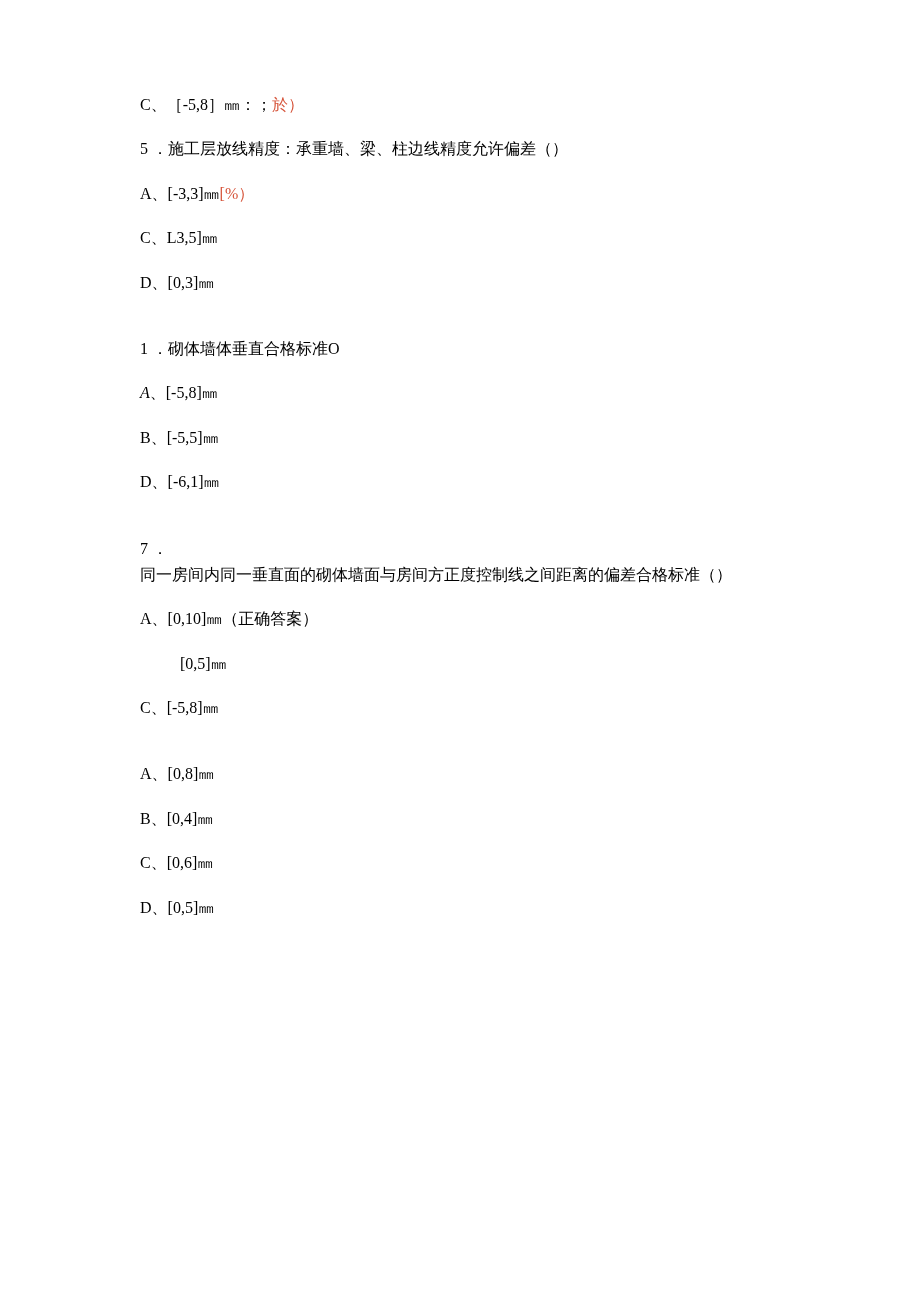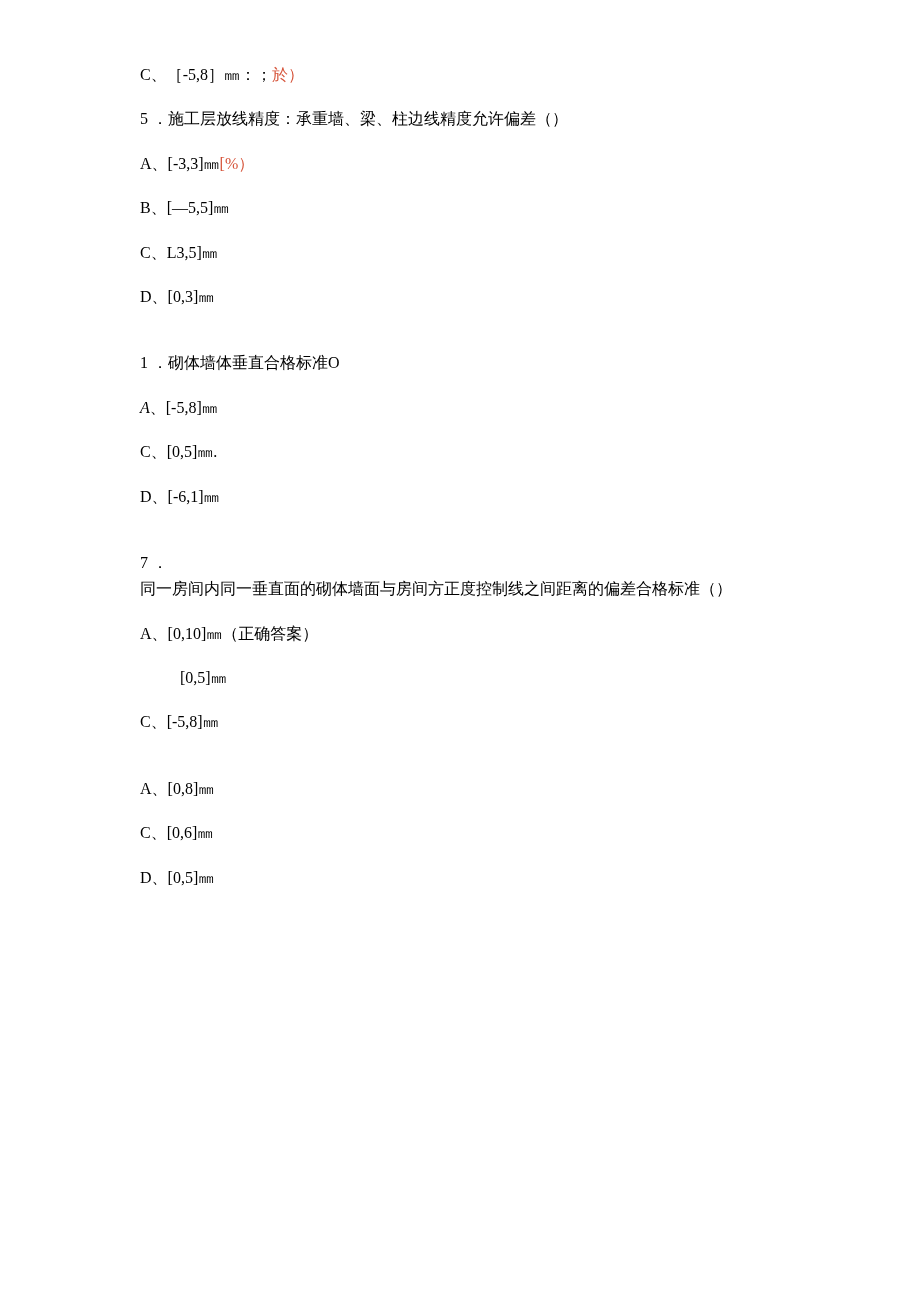--- a/index.html
+++ b/index.html
@@ -3,21 +3,21 @@
 <meta charset="utf-8">
 <style>
   body {
     margin: 0;
     padding: 0;
     background: #ffffff;
     font-family: "SimSun", "宋体", serif;
     width: 920px;
   }
   .page {
-    padding: 64px 140px 100px 140px;
+    padding: 94px 140px 100px 140px;
     font-size: 16px;
     color: #000000;
     line-height: 1.4;
   }
   .line {
     margin-bottom: 22px;
   }
   .indent {
     padding-left: 40px;
   }
@@ -31,40 +31,40 @@
 <div class="page">
 
   <div class="line">
     <span>C、［-5,8］㎜：；</span><span class="red">於）</span>
   </div>
 
   <div class="line">5 ．施工层放线精度：承重墙、梁、柱边线精度允许偏差（）</div>
   <div class="line">
     <span>A、[-3,3]㎜</span><span class="red">[%）</span>
   </div>
-  <div class="line">B、[—5,5]㎜</div>
   <div class="line">C、L3,5]㎜</div>
   <div class="line">D、[0,3]㎜</div>
 
   <div style="height:22px"></div>
 
   <div class="line">1 ．砌体墙体垂直合格标准O</div>
   <div class="line">
     <span style="font-style:italic">A</span><span>、[-5,8]㎜</span>
   </div>
-  <div class="line">C、[0,5]㎜.</div>
+  <div class="line">B、[-5,5]㎜</div>
   <div class="line">D、[-6,1]㎜</div>
 
   <div style="height:22px"></div>
 
   <div style="margin-bottom:4px">7 ．</div>
   <div class="line">同一房间内同一垂直面的砌体墙面与房间方正度控制线之间距离的偏差合格标准（）</div>
   <div class="line">A、[0,10]㎜（正确答案）</div>
   <div class="line indent">[0,5]㎜</div>
   <div class="line">C、[-5,8]㎜</div>
 
   <div style="height:22px"></div>
 
   <div class="line">A、[0,8]㎜</div>
+  <div class="line">B、[0,4]㎜</div>
   <div class="line">C、[0,6]㎜</div>
   <div class="line">D、[0,5]㎜</div>
 
 </div>
 
 </body></html>

